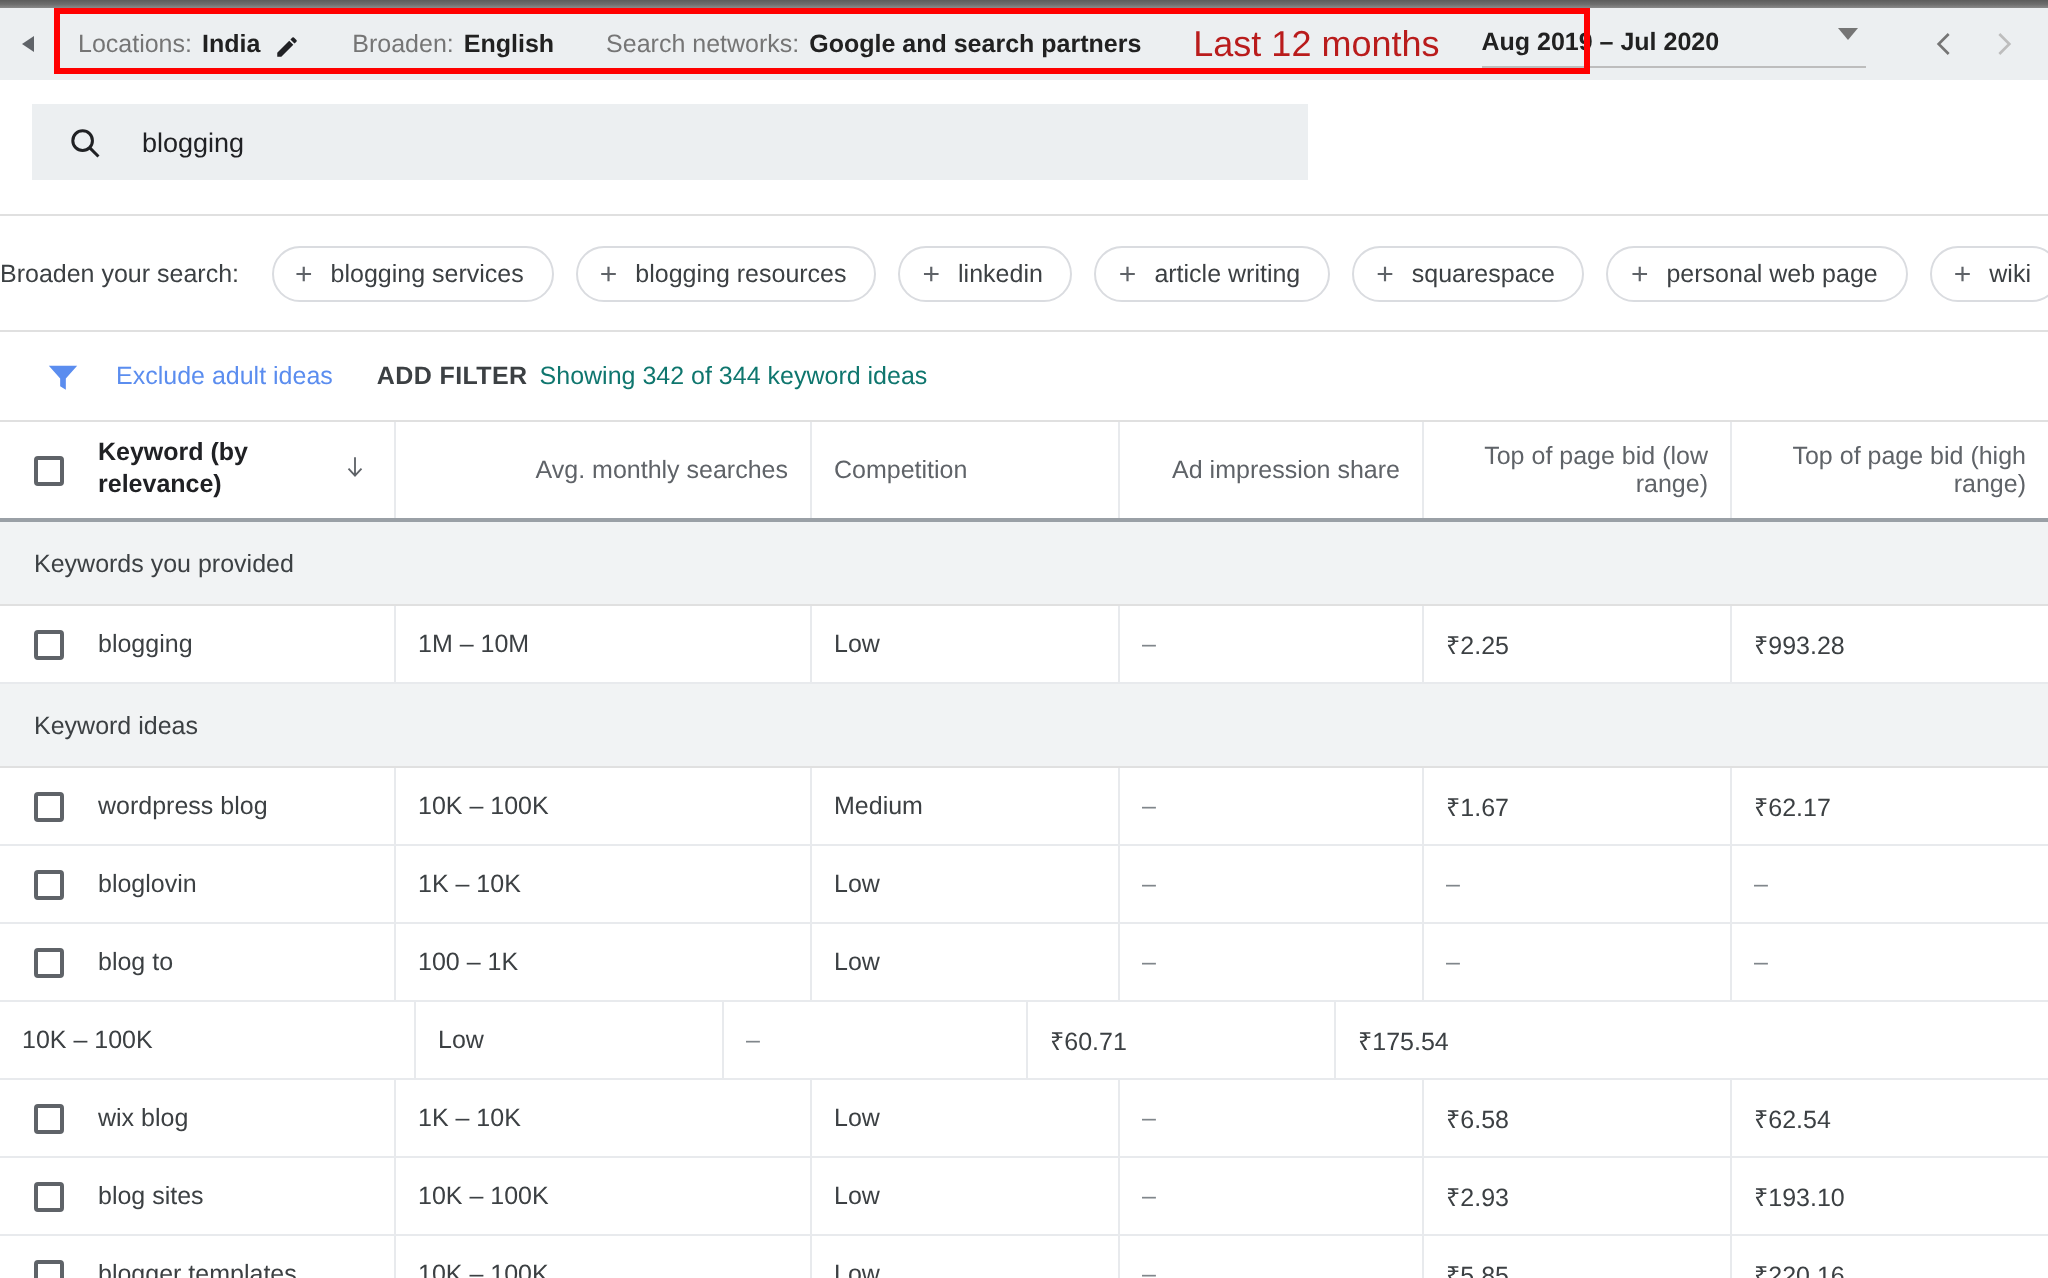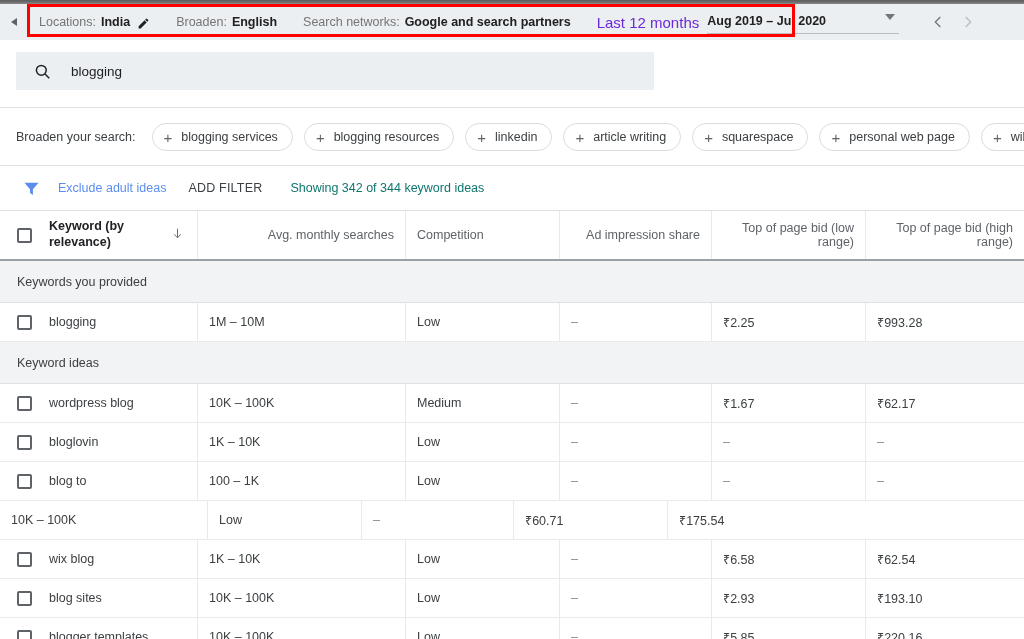--- a/index.html
+++ b/index.html
@@ -40,21 +40,21 @@
   .setting { display:flex; align-items:flex-end; font-size:12.5px; white-space:nowrap; }
   .setting + .setting { margin-left:26px; }
   .setting .lbl { color:#757575; margin-right:5px; }
   .setting .val { color:#212121; font-weight:bold; }
   .pencil { margin-left:7px; position:relative; top:1px; }
   .pencil svg { display:block; }
 
   .daterange {
     display:flex; align-items:center; margin-left:26px;
   }
-  .daterange .lbl { color:#6d28d9; font-size:15px; margin-right:8px; }
+  .daterange .lbl { color:#b91c1c; font-size:18px; margin-right:21px; }
   .daterange .dd {
     display:flex; align-items:flex-start; border-bottom:1px solid #bdbdbd;
     padding:3px 0 5px 0; min-width:192px; justify-content:space-between;
   }
   .daterange .ddval { color:#212121; font-weight:bold; font-size:12.5px; }
   .caret {
     width:0;height:0;border-left:5px solid transparent;border-right:5px solid transparent;
     border-top:6px solid #757575; margin-left:34px; margin-right:4px;
   }
 
@@ -68,39 +68,39 @@
     background:#eceff1; display:flex; align-items:center; padding-left:17px;
   }
   .search-box .sicon { flex:0 0 auto; display:flex; align-items:center; }
   .search-text { margin-left:19px; font-size:13.5px; color:#202124; }
 
   .thin-sep { position:absolute; left:0; width:1024px; height:1px; background:#e0e0e0; }
 
   
   .broaden {
     position:absolute; top:109px; left:0; width:1024px; height:56px;
-    display:flex; align-items:center; padding-left:16px; background:#fff;
+    display:flex; align-items:center; background:#fff;
   }
   .broaden-label { font-size:12.5px; color:#3c4043; margin-right:16px; white-space:nowrap; }
   .chip {
     display:inline-flex; align-items:center; height:28px;
     border:1px solid #dadce0; border-radius:14px; padding:0 14px 0 11px;
     font-size:12.5px; color:#3c4043; margin-right:11px; background:#fff;
     white-space:nowrap;
   }
   .chip .plus { font-size:15px; color:#5f6368; margin-right:9px; line-height:1; font-weight:300; }
 
   
   .filterrow {
     position:absolute; top:166px; left:0; width:1024px; height:44px;
     display:flex; align-items:center; padding-left:23px; background:#fff;
   }
   .funnel { margin-right:18px; display:flex; align-items:center; }
   .exclude-link { color:#5b8def; font-size:12.5px; margin-right:22px; white-space:nowrap; }
-  .addfilter { color:#3c4043; font-size:12.5px; font-weight:normal; letter-spacing:.2px; margin-right:28px;text-align:center; }
+  .addfilter { color:#3c4043; font-size:12.5px; font-weight:bold; letter-spacing:.2px; margin-right:6px;text-align:center; }
   .showing { color:#0f766e; font-size:12.5px; }
 
   
   .tbl { position:absolute; top:210px; left:0; width:1024px; }
   .thead {
     display:flex; height:51px; border-top:1px solid #e0e0e0; border-bottom:2px solid #9aa0a6;
     background:#fff;
   }
   .th {
     display:flex; align-items:center; font-size:12.5px; color:#5f6368;

